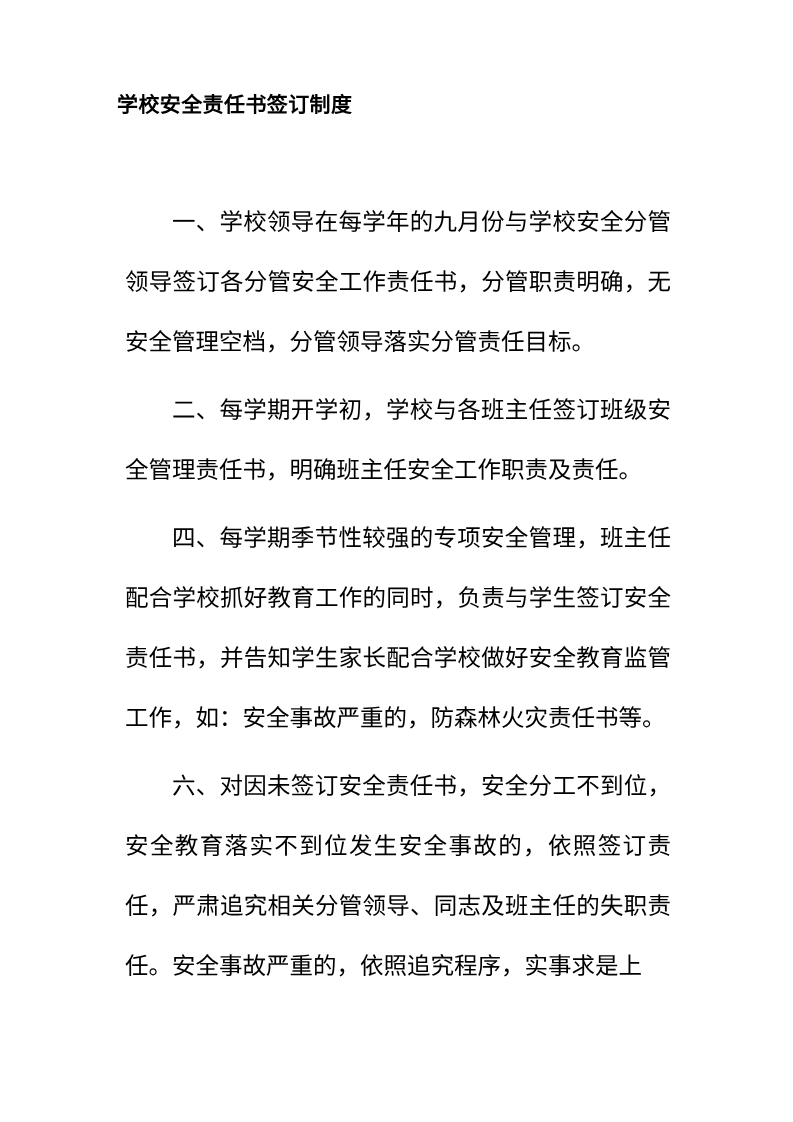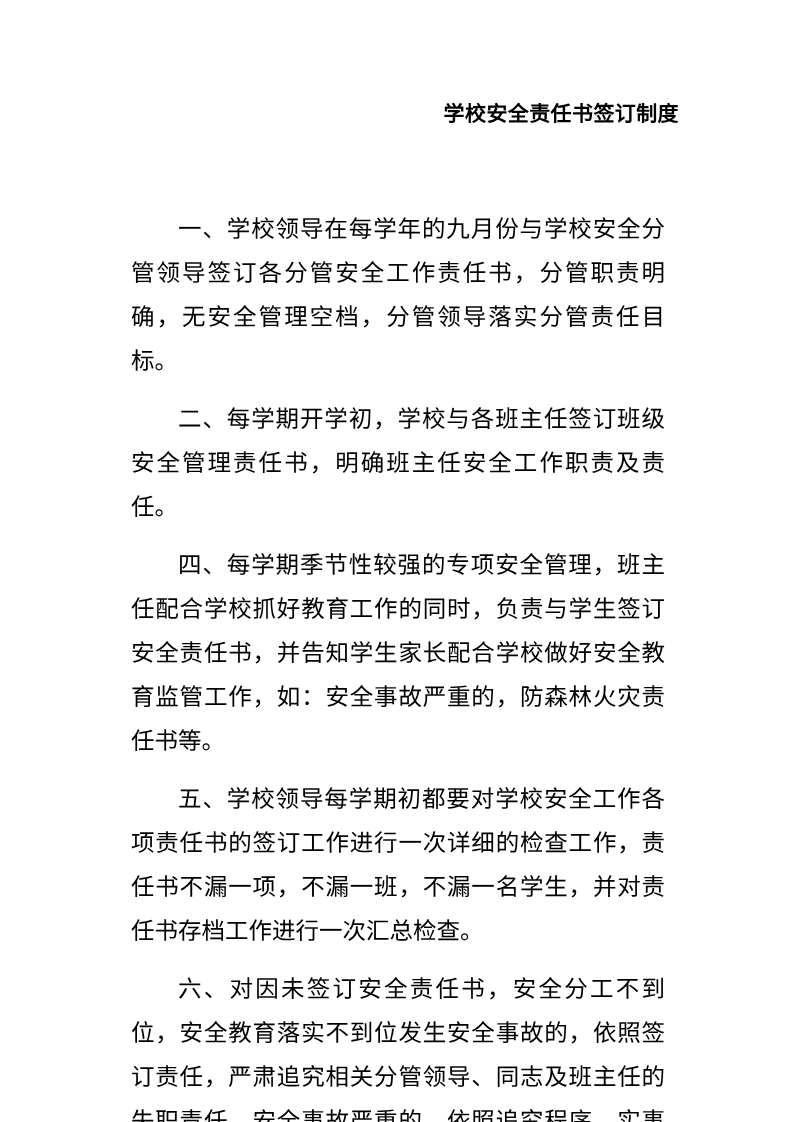--- a/index.html
+++ b/index.html
@@ -21,37 +21,37 @@
   }
   .doc-body {
     position: absolute;
     left: 117px;
     top: 88px;
     width: 562px;
   }
   .doc-title {
     font-size: 21px;
     font-weight: bold;
-    text-align: right;
+    text-align: left;
     letter-spacing: 0.4px;
     line-height: 34px;
-    margin: 9px 0 0 0;
+    margin: 0 0 0 0;
     padding: 0;
     white-space: nowrap;
   }
   .title-spacer {
     height: 62px;
   }
   .para {
     font-size: 23.5px;
-    line-height: 44px;
+    line-height: 60px;
     text-align: justify;
     text-justify: inter-ideograph;
     text-indent: 2em;
-    margin: 14px;
+    margin: 8px;
     padding: 0;
     letter-spacing: 0px;
     word-break: break-all;
   }
   .para + .para {
     margin-top: 0px;
   }
 </style>
 </head>
 <body>
@@ -63,18 +63,17 @@
 
     <div class="title-spacer"></div>
 
     <p class="para">一、学校领导在每学年的九月份与学校安全分管领导签订各分管安全工作责任书，分管职责明确，无安全管理空档，分管领导落实分管责任目标。</p>
 
     <p class="para">二、每学期开学初，学校与各班主任签订班级安全管理责任书，明确班主任安全工作职责及责任。</p>
 
 
     <p class="para">四、每学期季节性较强的专项安全管理，班主任配合学校抓好教育工作的同时，负责与学生签订安全责任书，并告知学生家长配合学校做好安全教育监管工作，如：安全事故严重的，防森林火灾责任书等。</p>
 
-    <p class="para">五、学校领导每学期初都要对学校安全工作各项责任书的签订工作进行一次详细的检查工作，责任书不漏一项，不漏一班，不漏一名学生，并对责任书存档工作进行一次汇总检查。</p>
 
     <p class="para">六、对因未签订安全责任书，安全分工不到位，安全教育落实不到位发生安全事故的，依照签订责任，严肃追究相关分管领导、同志及班主任的失职责任。安全事故严重的，依照追究程序，实事求是上</p>
 
   </div>
 </div>
 
 </body></html>

